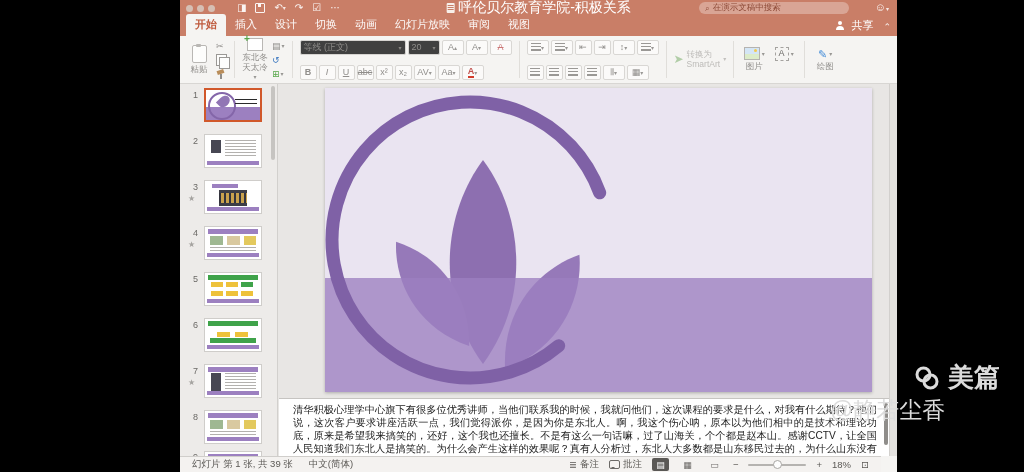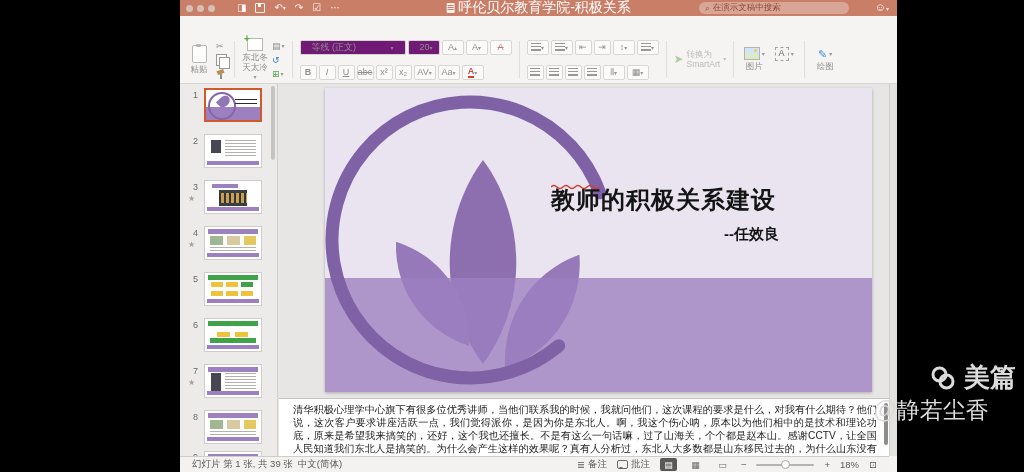--- a/index.html
+++ b/index.html
@@ -32,21 +32,21 @@
 
   
   .ribbon{position:absolute;left:0;top:36px;right:0;height:48px;background:#f5f4f2;border-bottom:1px solid #d8d6d3;display:flex;align-items:stretch;padding:3px 6px;box-sizing:border-box;gap:6px}
   .rgroup{display:flex;align-items:center;gap:4px}
   .rsep{width:1px;background:#e0deda;margin:2px 1px}
   .rbig{display:flex;flex-direction:column;align-items:center;justify-content:center;gap:2px;color:#8f8d8a;font-size:8.5px;text-align:center;line-height:1.1;min-width:26px}
   .rcol{display:flex;flex-direction:column;justify-content:space-between;padding:2px 0;height:38px}
   .rcol>div{display:flex;align-items:center;gap:1px;font-size:9px;color:#8f8d8a}
   .fontgrid{display:flex;flex-direction:column;justify-content:space-between;height:40px}
   .frow{display:flex;align-items:center;gap:2px}
-  .rbox{background:#701a75;border:1px solid #d6d4d1;border-radius:2px;color:#8f8d8a;font-size:9px;display:inline-flex;align-items:center;justify-content:center;height:15px;box-sizing:border-box;padding:0 11px}
+  .rbox{background:#404040;border:1px solid #d6d4d1;border-radius:2px;color:#8f8d8a;font-size:9px;display:inline-flex;align-items:center;justify-content:center;height:15px;box-sizing:border-box;padding:0 3px}
   .rbtn{background:#fbfaf9;border:1px solid #d9d7d4;border-radius:2px;color:#908e8b;font-size:9px;display:inline-flex;align-items:center;justify-content:center;width:17px;height:15px;box-sizing:border-box}
   .rbtn.w{width:22px}
   .bars{width:10px;height:8px;background:repeating-linear-gradient(to bottom,#9a9895 0 1.2px,transparent 1.2px 3.2px)}
   .i-clip{width:13px;height:16px;border:1px solid #b9b7b4;border-radius:2px;background:#fdfdfc;position:relative}
   .i-clip::after{content:"";position:absolute;left:3px;top:-2px;width:5px;height:3px;background:#b9b7b4;border-radius:1px}
   .i-newslide{width:14px;height:11px;border:1px solid #b9b7b4;background:#fff;position:relative}
   .i-newslide::after{content:"+";position:absolute;left:-4px;top:-6px;color:#57a64a;font-size:10px;font-weight:bold}
   .i-copy{width:9px;height:10px;border:1px solid #9a9895;background:#fdfdfc;position:relative}
   .i-copy::after{content:"";position:absolute;left:2px;top:2px;width:9px;height:10px;border:1px solid #9a9895;background:#fdfdfc}
   .i-brush{width:10px;height:10px;position:relative}
@@ -105,32 +105,32 @@
   .sauthor{margin-top:9px;text-align:right;font-size:15px;font-weight:700;color:#141414;padding-right:2px}
   .sorg{position:absolute;left:232px;top:216px;width:256px;text-align:center;font-size:13px;font-weight:600;letter-spacing:1px;color:#564b64}
 
   
   .notes{position:absolute;left:99px;right:8px;top:314px;bottom:0;background:#fff;border-top:1px solid #c6c4c1;box-sizing:border-box;overflow:hidden}
   .notes-text{margin:5px 12px 0 14px;font-size:10.2px;line-height:12.9px;color:#1d1d1d;text-align:justify}
   .notes-scroll{position:absolute;right:1px;top:4px;width:4px;height:42px;border-radius:2px;background:#8f8d8a}
   .right-rail{position:absolute;right:0;top:0;bottom:0;width:8px;background:#e4e2df;border-left:1px solid #d2d0cd;box-sizing:border-box}
 
   
-  .statusbar{position:absolute;left:0;right:8px;bottom:0;height:16px;background:#f4f2f0;border-top:1px solid #d0cecb;display:flex;align-items:center;gap:5px;padding:0 12px;box-sizing:border-box;font-size:9.5px;color:#5b5955;white-space:nowrap}
+  .statusbar{position:absolute;left:0;right:16px;bottom:0;height:16px;background:#f4f2f0;border-top:1px solid #d0cecb;display:flex;align-items:center;gap:16px;padding:0 12px;box-sizing:border-box;font-size:9.5px;color:#5b5955;white-space:nowrap}
   .sb-right{margin-left:auto;display:flex;align-items:center;gap:10px}
   .sb-item{display:flex;align-items:center;gap:3px}
   .i-bubble{width:9px;height:7px;border:1px solid #6b6966;border-radius:2px;position:relative}
   .i-bubble::after{content:"";position:absolute;left:1px;bottom:-3px;border:2px solid transparent;border-top-color:#6b6966}
   .vb{width:17px;height:13px;border-radius:2px;display:flex;align-items:center;justify-content:center;font-size:9px;color:#6b6966}
   .vb.active{background:#5a5855;color:#fff}
   .ztrack{width:58px;height:2px;background:#b5b3b0;border-radius:1px;position:relative}
   .zknob{position:absolute;left:42%;top:-4px;width:9px;height:9px;border-radius:50%;background:#fdfdfd;border:1px solid #a9a7a4;box-sizing:border-box}
 
   
-  .watermark{position:absolute;right:8px;top:360px;width:170px;text-align:center;color:#dcdcdc}
+  .watermark{position:absolute;right:24px;top:360px;width:170px;text-align:left;color:#dcdcdc}
   .wm-brand{display:flex;align-items:center;justify-content:flex-end;gap:8px;font-size:26px;font-weight:bold}
   .wm-handle{font-size:23px}
   .wm-account{margin-top:6px;font-size:25px;color:#e4e4e4}
 </style>
 </head>
 <body>
 
 <div class="window">
 
   <div class="titlebar">
@@ -149,20 +149,35 @@
       <span class="i-ppt"></span>
       <span>呼伦贝尔教育学院-积极关系</span>
     </div>
     <div class="searchbox">
       <span>⌕</span>
       <span>在演示文稿中搜索</span>
     </div>
     <div class="smiley">☺<span class="caret">▾</span></div>
   </div>
 
+  <div class="tabrow">
+    <div class="tab active">开始</div>
+    <div class="tab">插入</div>
+    <div class="tab">设计</div>
+    <div class="tab">切换</div>
+    <div class="tab">动画</div>
+    <div class="tab">幻灯片放映</div>
+    <div class="tab">审阅</div>
+    <div class="tab">视图</div>
+    <div class="share">
+      <span class="i-person"></span>
+      <span>共享</span>
+    </div>
+    <div class="collapse">⌃</div>
+  </div>
 
   <div class="ribbon">
     <div class="rgroup">
       <div class="rbig">
         <span class="i-clip"></span>
         <span>粘贴</span>
       </div>
       <div class="rcol">
         <div>✂</div>
         <div>
@@ -402,27 +417,20 @@
 
     <div class="editor">
       <div class="slide">
         <svg width="547" height="304" viewBox="0 0 547 304">
           <path d="M0,62 C-26,26 -18,-16 0,-40 C18,-16 26,26 0,62 Z" fill="#8d6fb0" transform="translate(158,152) scale(2.0)"></path>
           <path d="M0,55 C-24,22 -17,-14 0,-36 C17,-14 24,22 0,55 Z" fill="#9679b9" transform="translate(100,195) scale(1.4) rotate(-35)"></path>
           <path d="M0,55 C-24,22 -17,-14 0,-36 C17,-14 24,22 0,55 Z" fill="#9679b9" transform="translate(225,212) scale(1.5) rotate(33)"></path>
           <rect x="0" y="190" width="547" height="114" fill="#9c80c0" fill-opacity="0.78"></rect>
           <path d="M 274.7,104.8 A 138,138 0 1 0 233.7,257.7" fill="none" stroke="#7f61a6" stroke-width="13" stroke-linecap="round"></path>
         </svg>
-        <div class="stitle-block">
-          <div class="stitle">教师的积极关系建设</div>
-          <svg class="squiggle" width="52" height="6">
-            <path d="M0 3 Q3 0 6 3 T12 3 T18 3 T24 3 T30 3 T36 3 T42 3 T48 3" stroke="#d13b2a" fill="none" stroke-width="1.4"></path>
-          </svg>
-          <div class="sauthor">--任效良</div>
-        </div>
       </div>
     </div>
 
     <div class="notes">
       <div class="notes-text">清华积极心理学中心旗下有很多位优秀讲师，当他们联系我的时候，我就问他们，这次课程的要求是什么，对我有什么期待？他们说，这次客户要求讲座活跃一点，我们觉得派你，是因为你是东北人。啊，我这个伤心呐，原本以为他们相中的是技术和理论功底，原来是希望我来搞笑的，还好，这个我也还擅长。不是有这么一句话嘛，过了山海关，个个都是赵本山。感谢CCTV，让全国人民知道我们东北人是搞笑的。为什么会产生这样的效果呢？真有人分析过，东北人大多数都是山东移民过去的，为什么山东没有这个名声呢？一个推论是地域特点，东北冬天太冷，农村是有半年的时</div>
       <div class="notes-scroll"></div>
     </div>
 
     <div class="right-rail"></div>
   </div>

